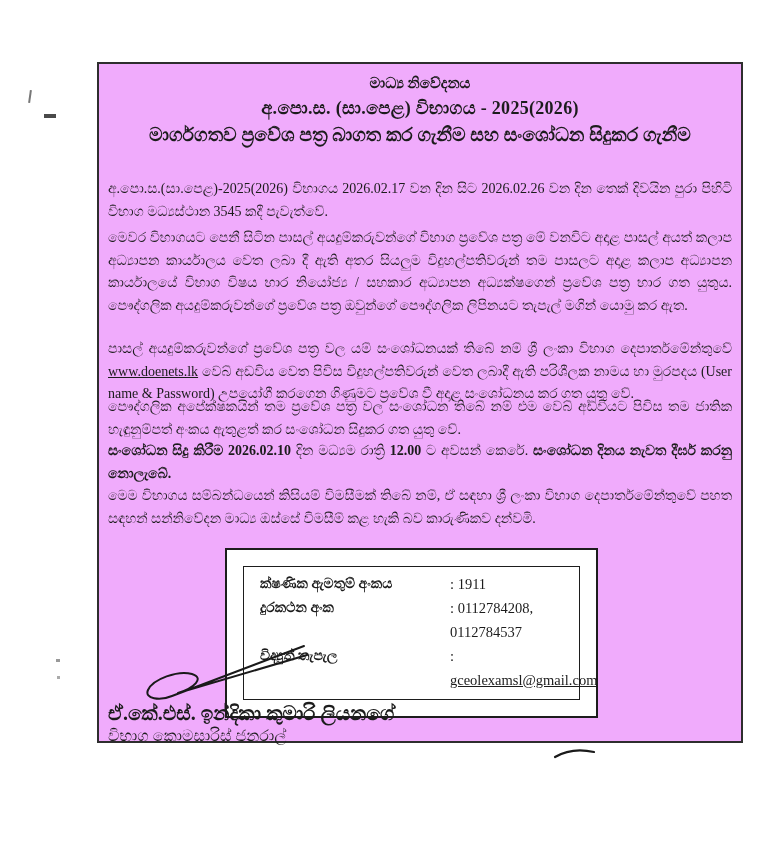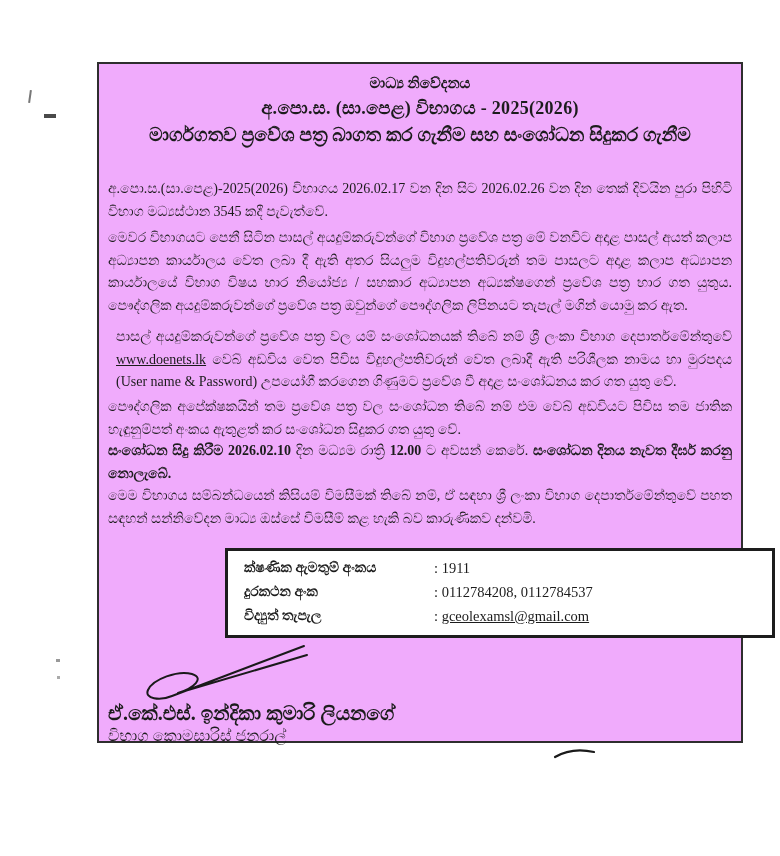--- a/index.html
+++ b/index.html
@@ -16,29 +16,29 @@
   .hl1{font-size:15px;line-height:22px;}
   .hl2{font-size:17px;line-height:27px;}
   .hl3{font-size:18px;line-height:28px;letter-spacing:.3px;}
   .hl4{font-size:19px;line-height:25px;}
   .para{
     position:absolute;left:9px;right:9px;margin:0;
     font-size:14px;line-height:22.5px;text-align:justify;overflow:hidden;
   }
   .p1{top:114px;height:46px;}
   .p2{top:163px;height:92px;}
-  .p3{top:262px;height:69px;margin-left:8px;}
+  .p3{top:274px;height:69px;}
   .p4{top:332px;height:46px;}
   .p5{top:376px;height:46px;}
   .p6{top:421px;height:46px;}
   .b{font-weight:bold;}
   .u{text-decoration:underline;}
   .cbox-outer{
-    position:absolute;left:126px;top:484px;width:550px;
-    border:2.5px solid #1d1d1d;padding:0;box-sizing:border-box;background:#fff;
+    position:absolute;left:126px;top:484px;width:373px;
+    border:2.5px solid #1d1d1d;padding:16px;box-sizing:border-box;background:#fff;
   }
   .cbox-inner{border:1.5px solid #1d1d1d;padding:5px 10px 7px 16px;}
   .crow{display:flex;font-size:14px;line-height:24px;}
   .clabel{width:190px;font-weight:bold;flex:0 0 190px;}
   .cvalue{font-size:14.5px;}
   .signature{position:absolute;left:9px;top:578px;width:320px;}
   .sig-svg{display:block;margin-left:20px;}
   .sig-name{font-size:20px;font-weight:bold;line-height:19px;margin-top:2px;}
   .sig-title{font-size:16px;line-height:19px;margin-top:3px;}
   .speck{position:absolute;background:#555;}

